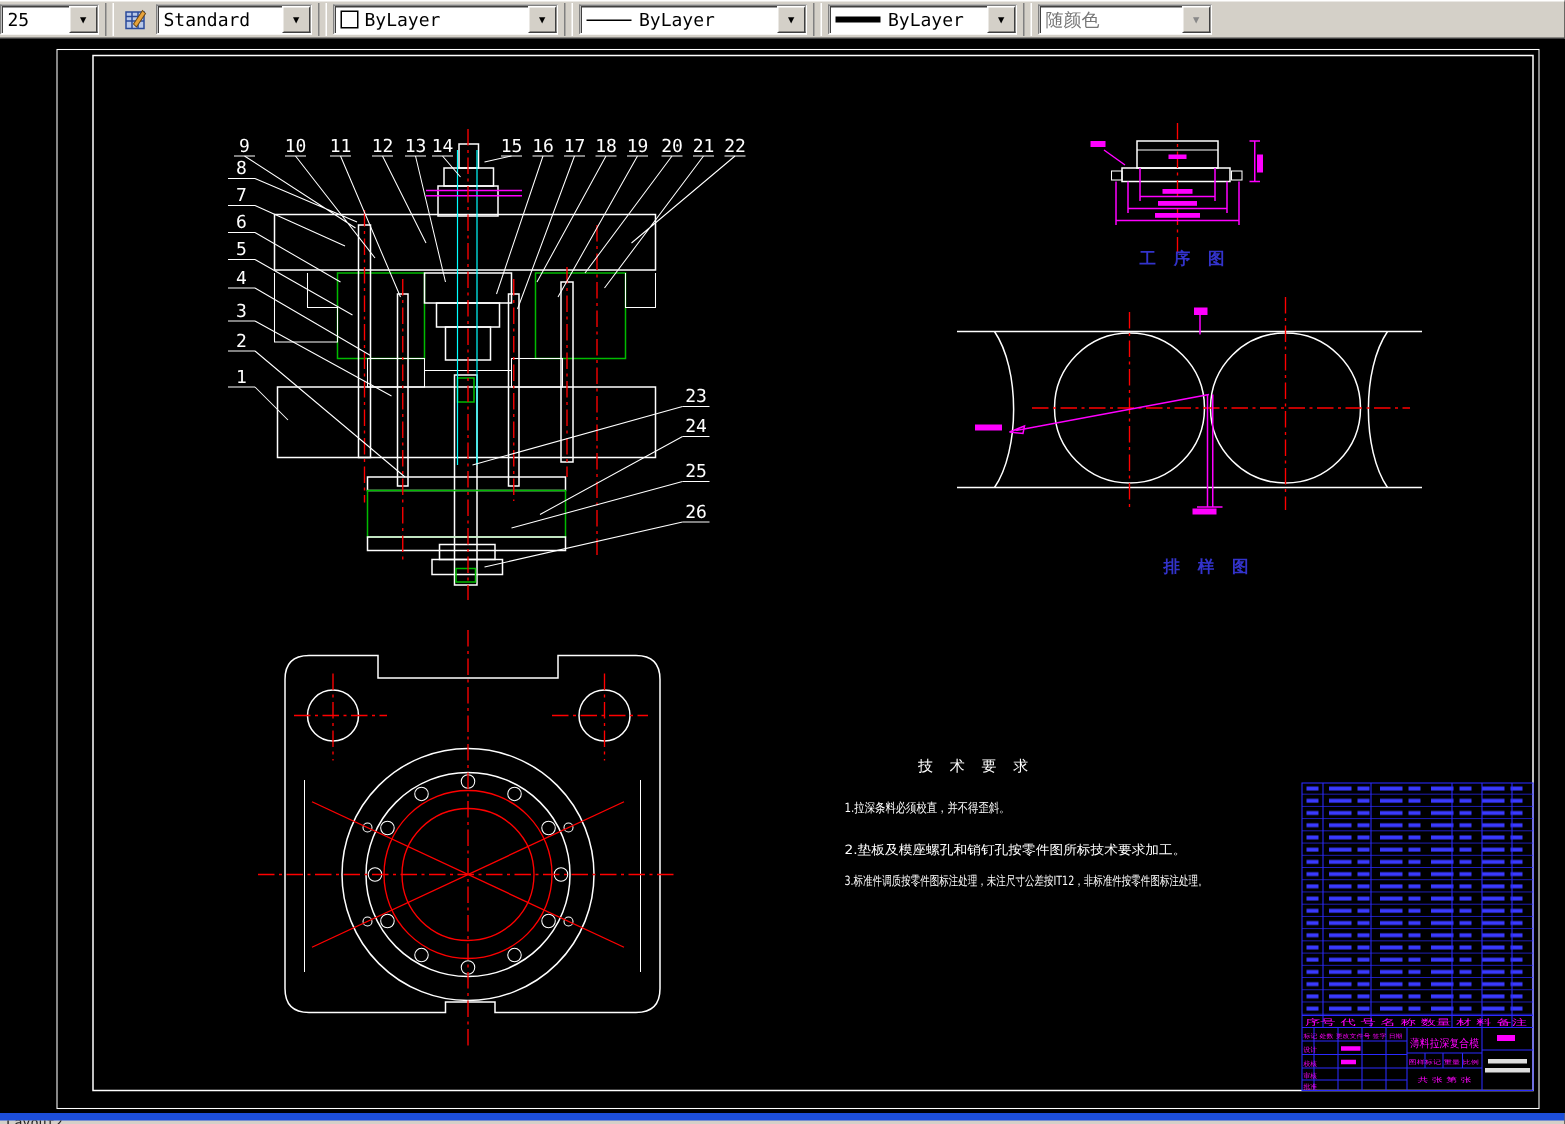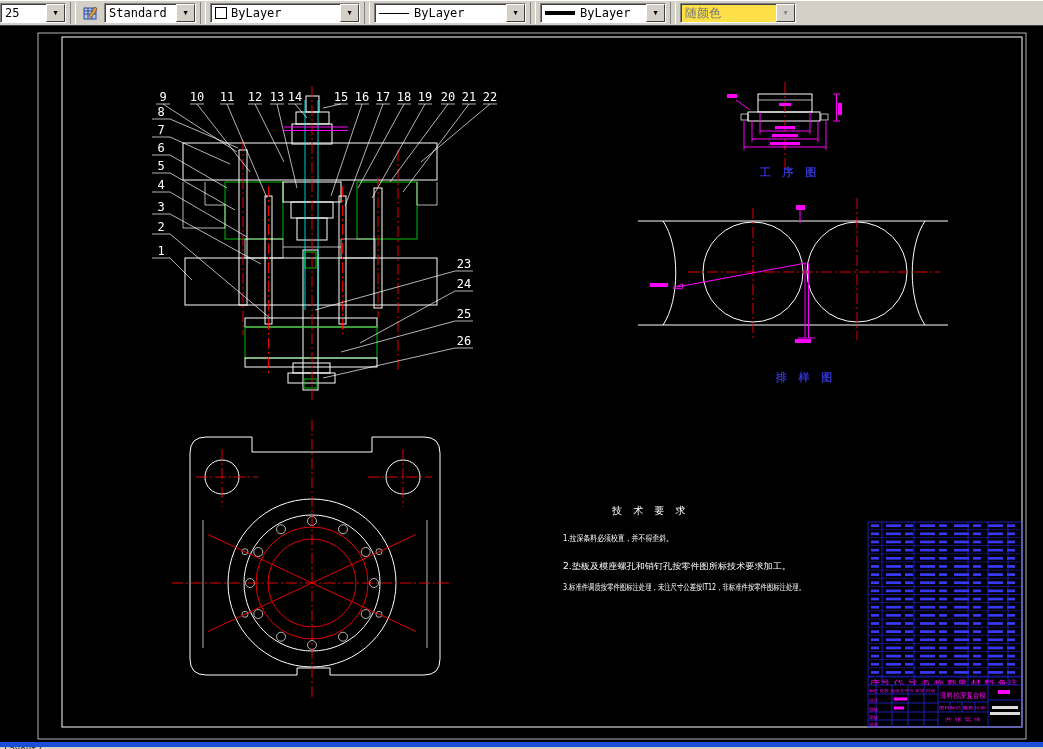--- a/index.html
+++ b/index.html
@@ -9,21 +9,21 @@
     border-top:1px solid #fff;border-bottom:1px solid #404040;box-sizing:border-box;
     display:flex;align-items:center;gap:2px;padding-left:0;
     font-family:"DejaVu Sans Mono","Liberation Mono",monospace;font-size:12px;color:#000;}
   .combo{height:20px;background:#fff;display:flex;align-items:center;box-sizing:border-box;
     border:1px solid;border-color:#808080 #fff #fff #808080;box-shadow:inset 1px 1px 0 #404040;
     padding-left:4px;position:relative;}
   .combo .val{flex:1;white-space:nowrap;overflow:hidden;}
   .drop{width:17px;height:16px;margin-left:2px;background:#d4d0c8;border:1px solid;
     border-color:#fff #404040 #404040 #fff;display:flex;align-items:center;justify-content:center;
     font-size:7px;color:#000;flex:none;}
-  .combo.disabled{background:#fde047;color:#777;}
+  .combo.disabled{background:#ffffff;color:#777;}
   .combo.disabled .drop{color:#888;}
   .sep{width:4px;height:22px;border-left:1px solid #808080;border-right:1px solid #fff;margin:0 2px;flex:none;}
   .swatch{width:10px;height:10px;border:1px solid #000;background:#fff;margin-right:4px;flex:none;}
   .ltline{width:30px;height:1px;background:#000;margin-right:5px;flex:none;}
   .lwline{width:30px;height:4px;background:#000;margin-right:5px;flex:none;}
   .toolbtn{width:22px;height:22px;background:#d4d0c8;display:flex;align-items:center;justify-content:center;flex:none;}
   
   .canvas{position:absolute;left:0;top:26px;width:1043px;height:716px;background:#000;}
   
   .statusbar{position:absolute;left:0;top:742px;width:1043px;height:7px;background:#d4d0c8;
@@ -53,21 +53,21 @@
     <span class="drop">▼</span>
   </div>
   <div class="sep"></div>
   <div class="toolbtn">
     <svg width="16" height="16">
       <rect x="1" y="3" width="12" height="11" fill="#b8c8e8" stroke="#2a4a9a"></rect>
       <path d="M1,6 H13 M1,9 H13 M5,3 V14 M9,3 V14" stroke="#2a4a9a" stroke-width="1" fill="none"></path>
       <path d="M6,11 L12,2 L14,4 L8,13 Z" fill="#e8a33a" stroke="#6a4a1a" stroke-width=".7"></path>
     </svg>
   </div>
-  <div class="combo" style="width:92px">
+  <div class="combo" style="width:104px">
     <span class="val">Standard</span>
     <span class="drop">▼</span>
   </div>
   <div class="sep"></div>
   <div class="combo" style="width:150px">
     <span class="swatch"></span>
     <span class="val">ByLayer</span>
     <span class="drop">▼</span>
   </div>
   <div class="sep"></div>

